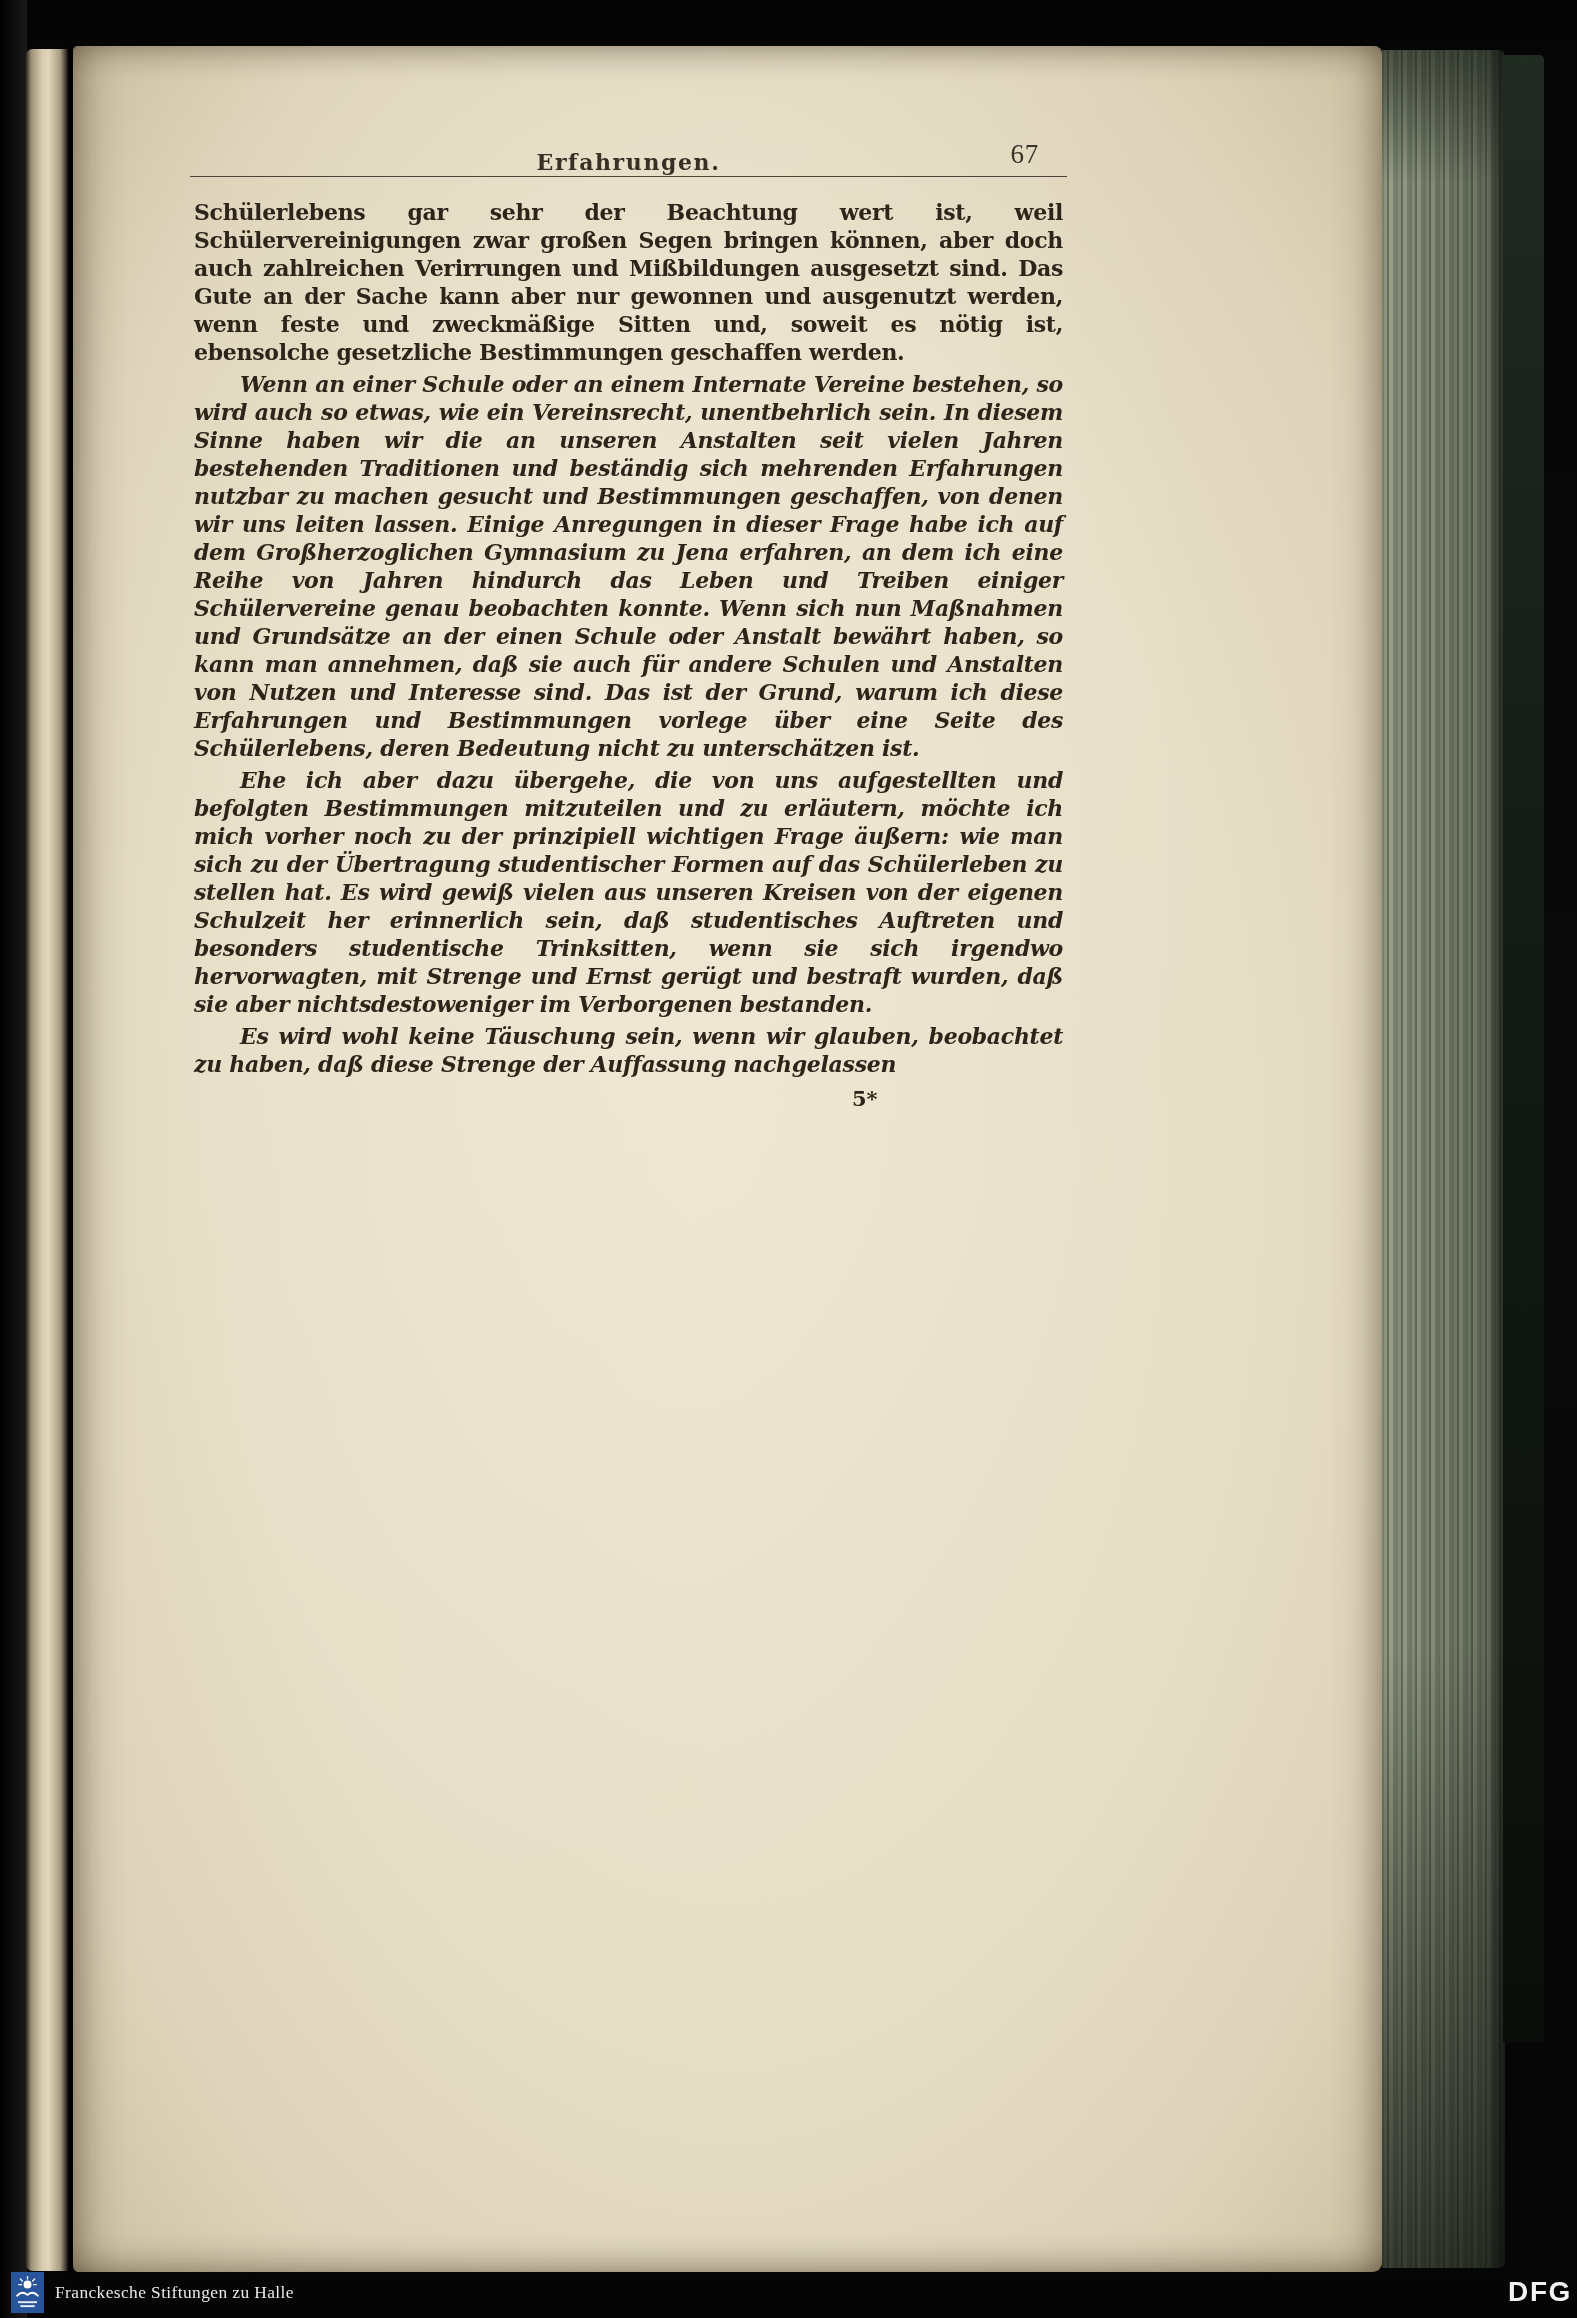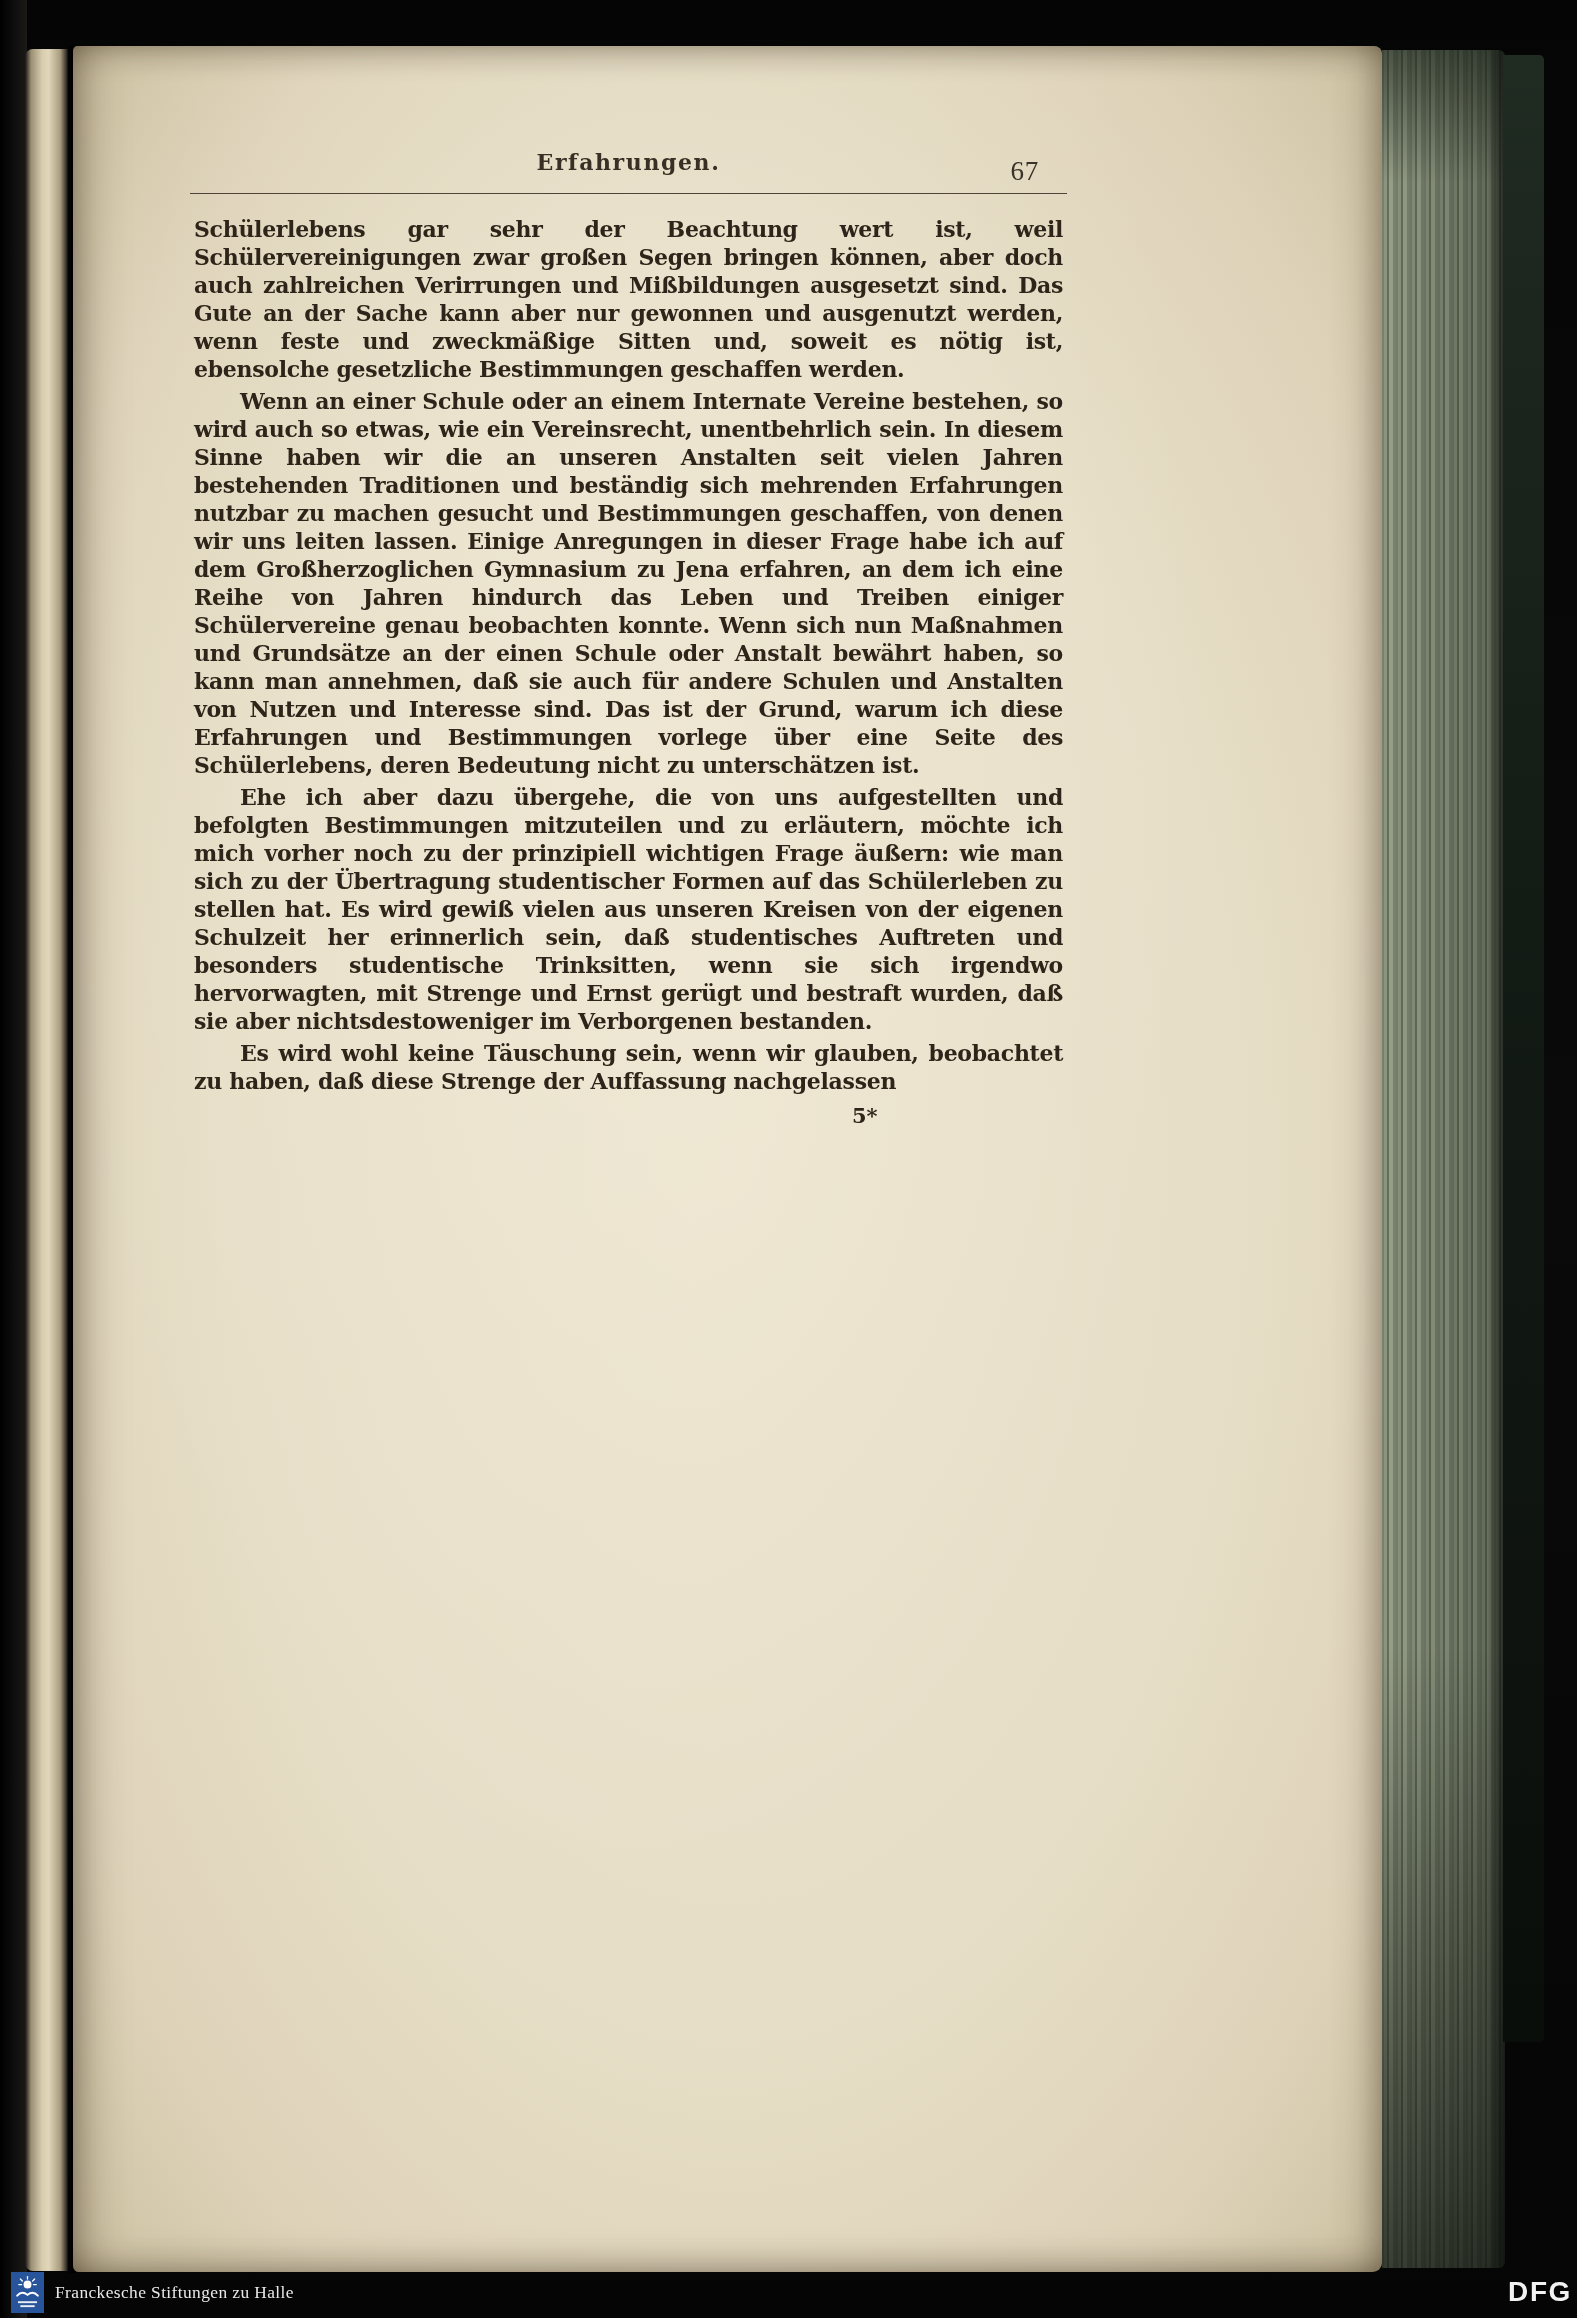--- a/index.html
+++ b/index.html
@@ -58,21 +58,21 @@
     position: absolute;
     left: 117px; top: 103px;
     width: 877px;
     color: #2b2218;
   }
   .page-header {
     display: flex;
     align-items: baseline;
     justify-content: center;
     position: relative;
-    padding-bottom: 18px;
+    padding-bottom: 1px;
     border-bottom: 1.6px solid #50443a;
     margin-bottom: 20.5px;
   }
   .header-title {
     font-size: 22px;
     font-weight: bold;
     letter-spacing: 1.6px;
     color: #3a2f24;
   }
   .page-number {
@@ -86,21 +86,21 @@
   }
   .body-text p.para {
     margin: 4px;
     font-size: 22px;
     line-height: 28px;
     font-weight: bold;
     letter-spacing: -0.3px;
     text-align: justify;
     color: #2e2419;
   }
-  .body-text p.para.indented { text-indent: 46px; }
+  .body-text p.para.indented { text-indent: 46px; font-style: italic; }
   .signature-mark {
     margin-top: 8px;
     margin-left: 662px;
     font-size: 21px;
     font-weight: bold;
     color: #2e2419;
   }
 
   
   .right-page-stack {

